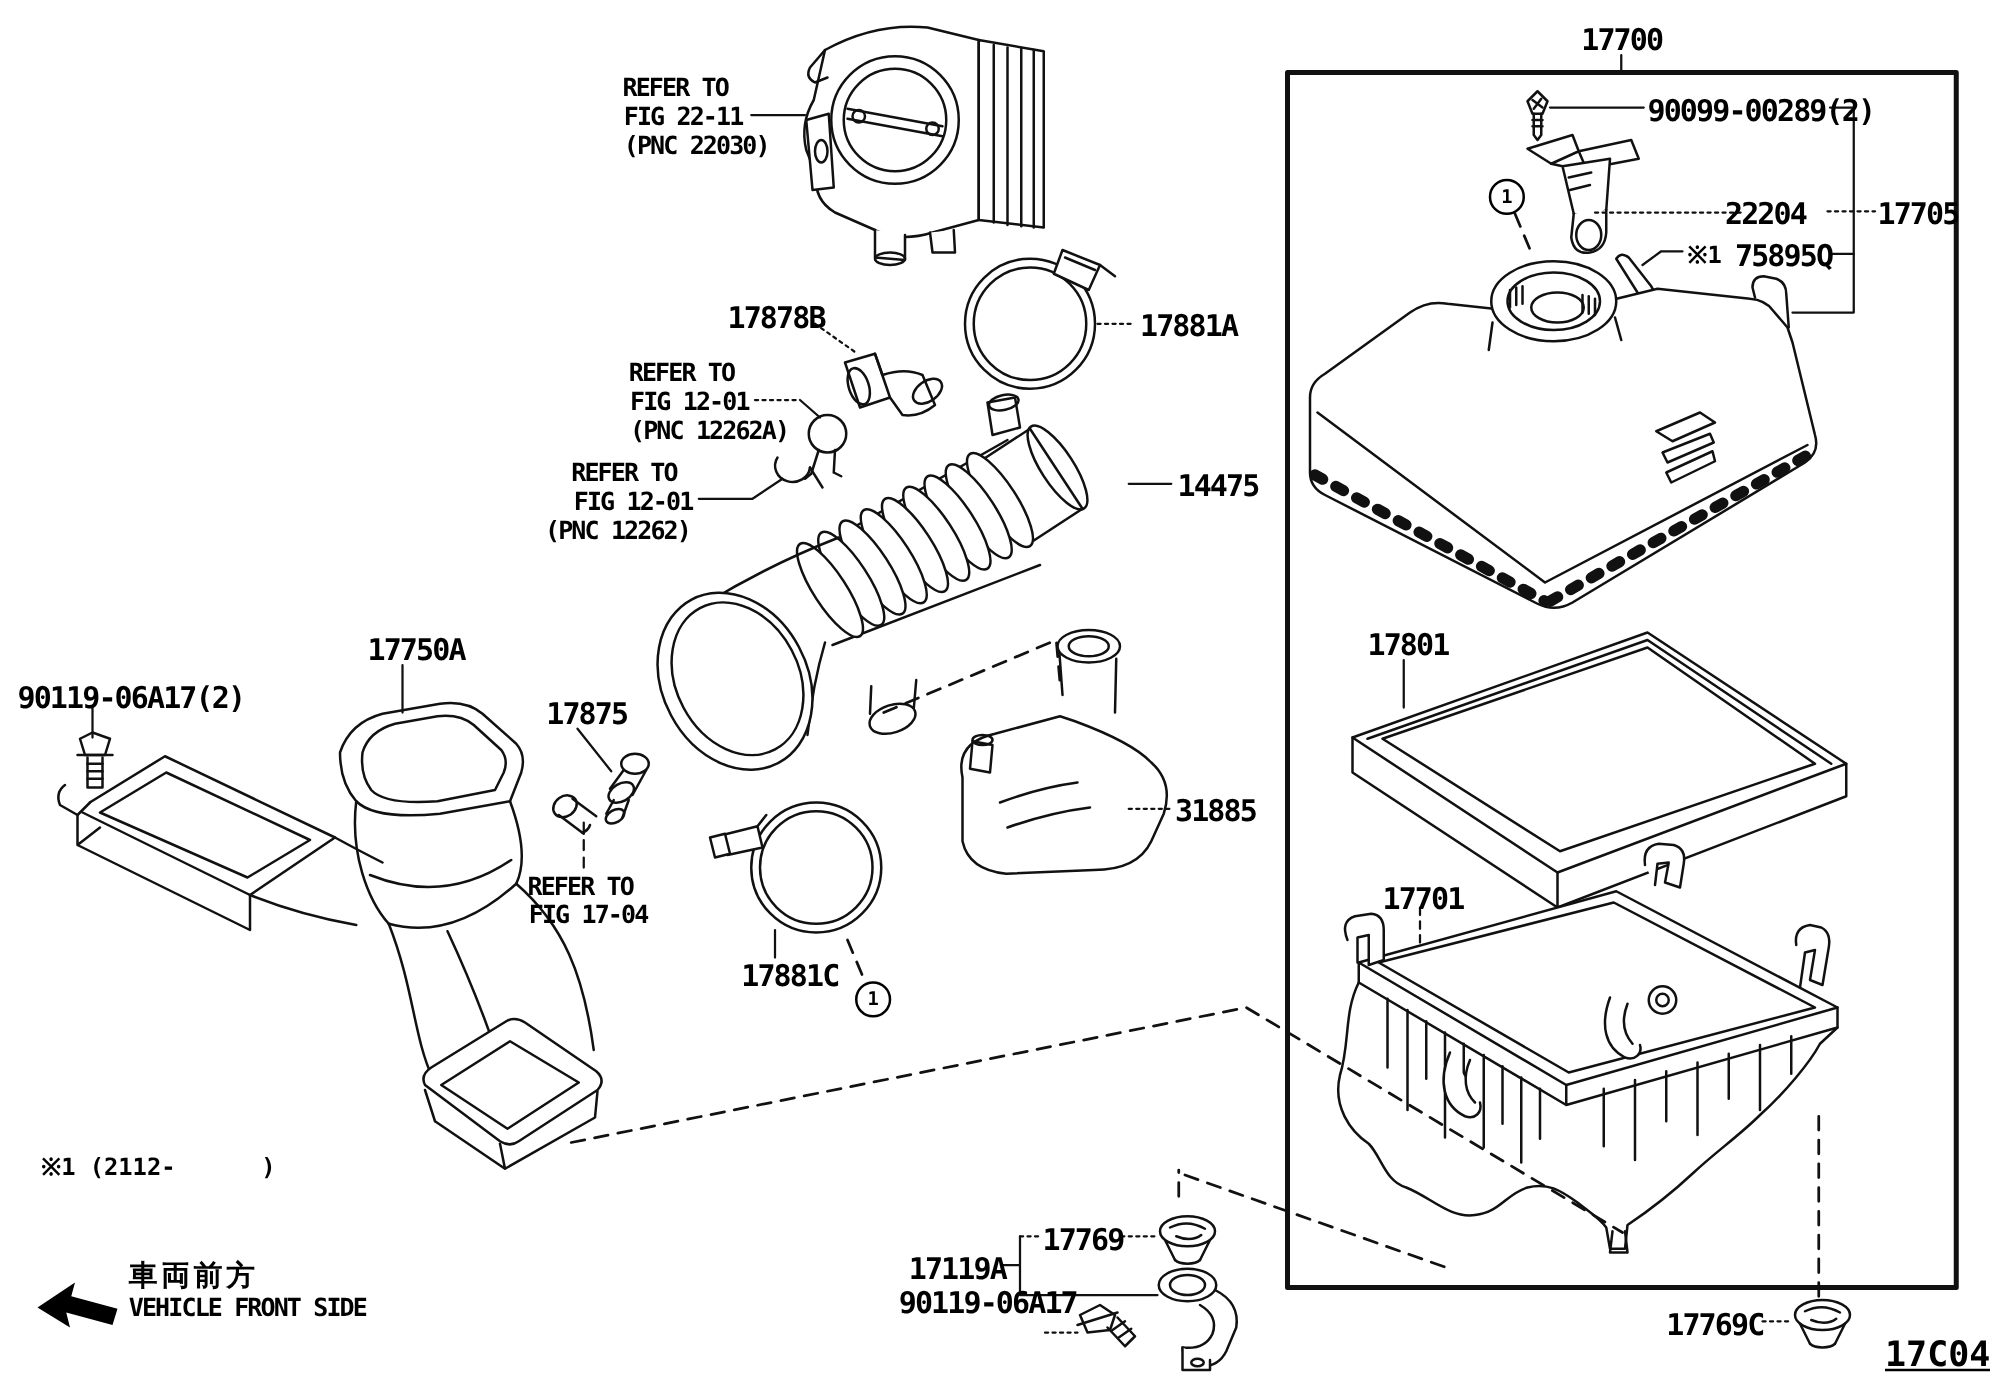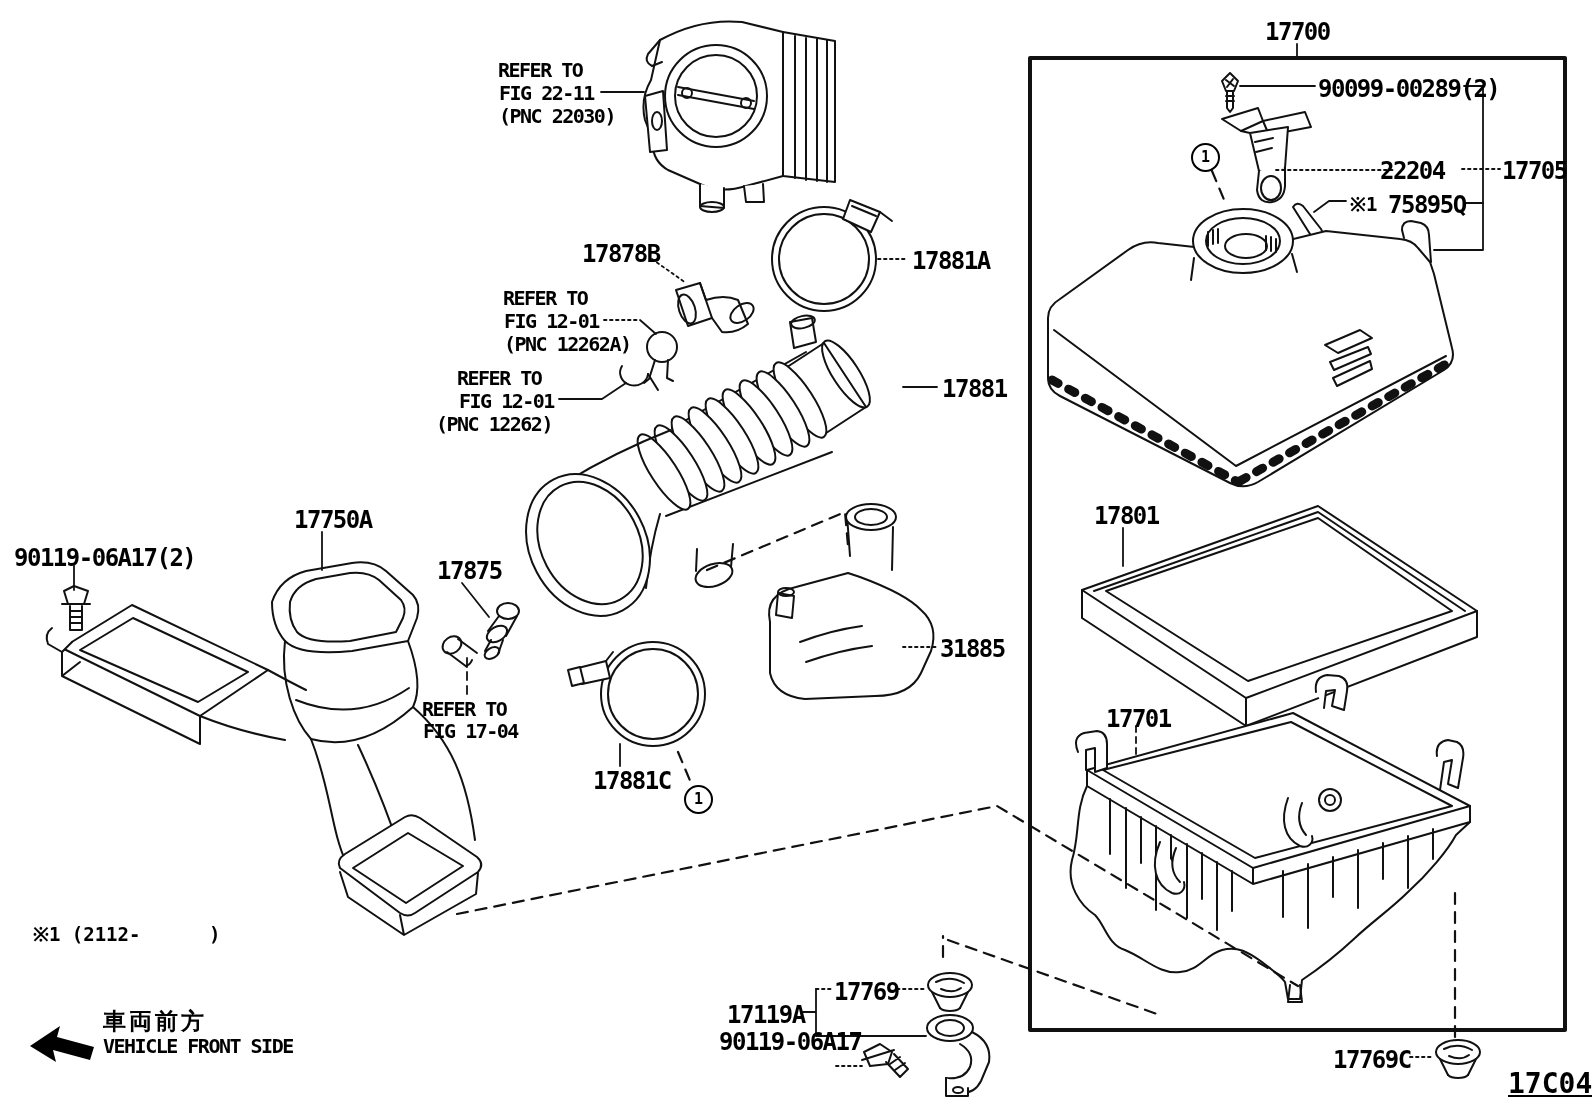--- a/index.html
+++ b/index.html
@@ -278,21 +278,21 @@
   <div class="lbl" style="left:912px;top:249px">17881A</div>
 
   <div class="lbl ref" style="left:503px;top:288px">REFER TO</div>
   <div class="lbl ref" style="left:504px;top:311px">FIG 12-01</div>
   <div class="lbl ref" style="left:504px;top:334px">(PNC 12262A)</div>
 
   <div class="lbl ref" style="left:457px;top:368px">REFER TO</div>
   <div class="lbl ref" style="left:459px;top:391px">FIG 12-01</div>
   <div class="lbl ref" style="left:436px;top:414px">(PNC 12262)</div>
 
-  <div class="lbl" style="left:942px;top:377px">17881</div>
+  <div class="lbl" style="left:942px;top:377px">14475</div>
   <div class="lbl" style="left:294px;top:508px">17750A</div>
   <div class="lbl" style="left:14px;top:546px">90119-06A17(2)</div>
   <div class="lbl" style="left:437px;top:559px">17875</div>
 
   <div class="lbl ref" style="left:422px;top:699px">REFER TO</div>
   <div class="lbl ref" style="left:423px;top:721px">FIG 17-04</div>
 
   <div class="lbl" style="left:593px;top:769px">17881C</div>
   <div class="lbl" style="left:940px;top:637px">31885</div>
 

